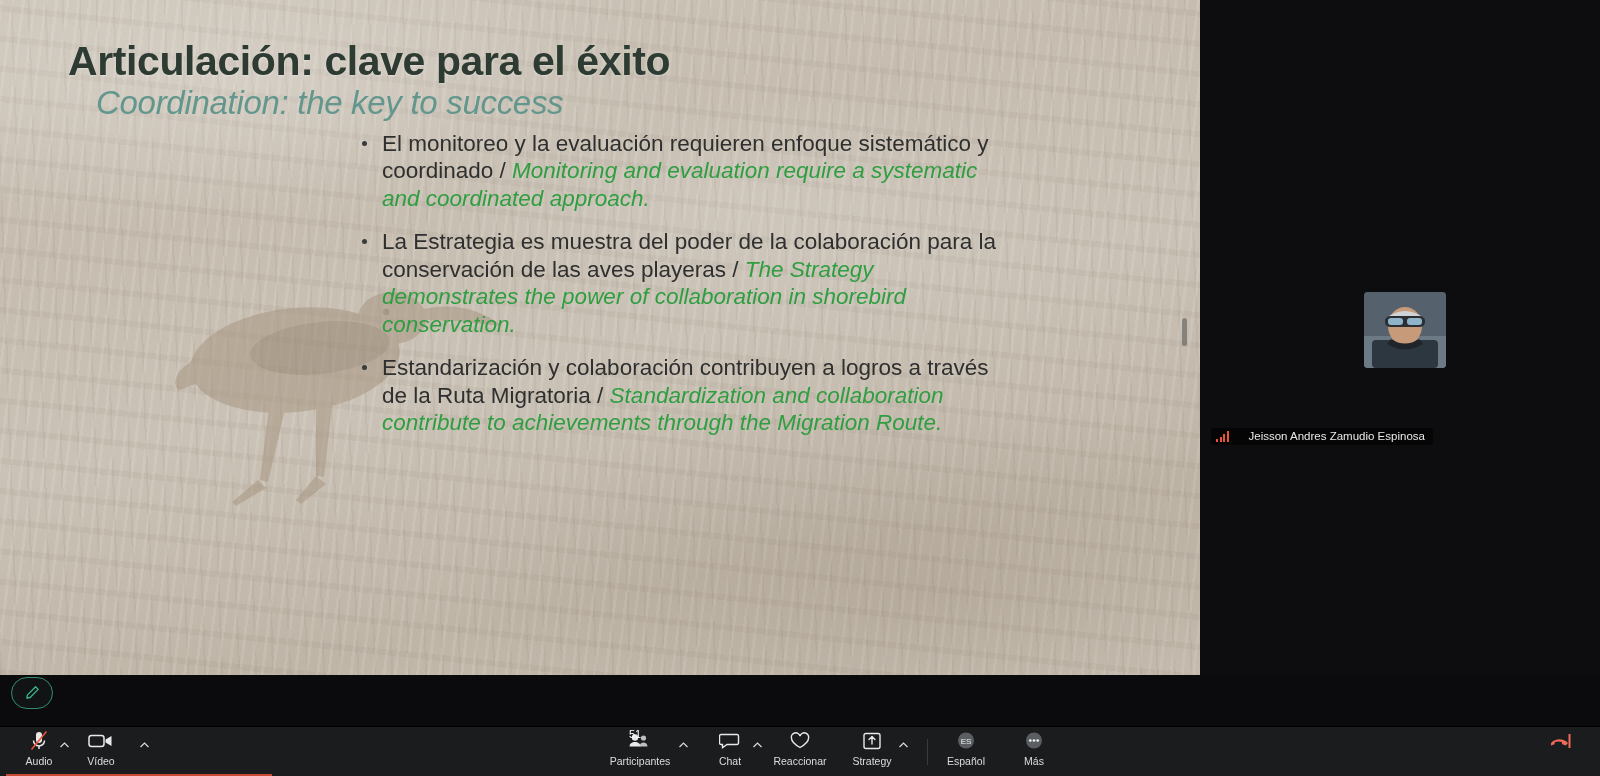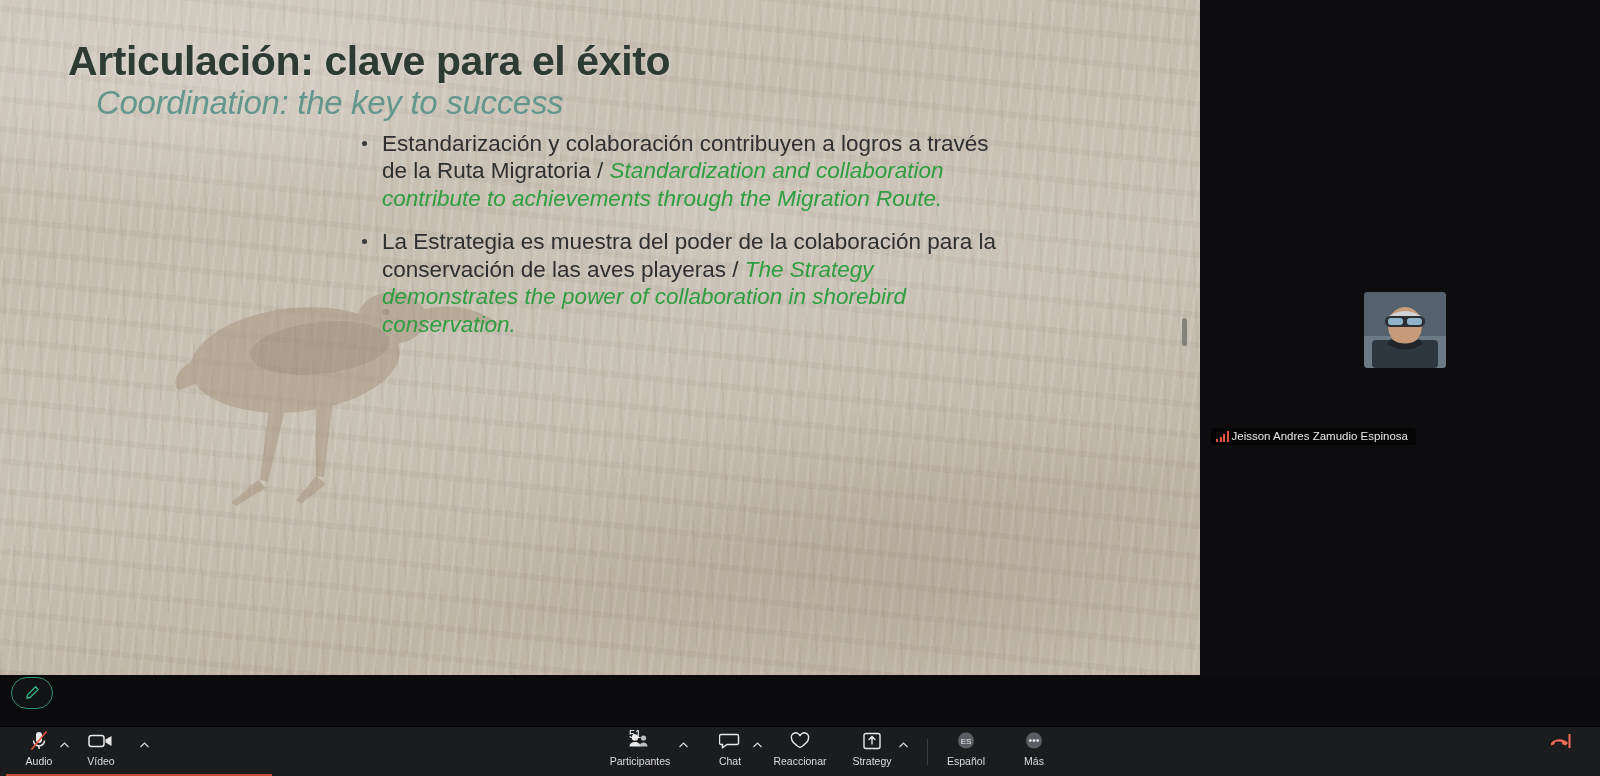--- a/index.html
+++ b/index.html
@@ -94,21 +94,21 @@
   .tile {
     position: absolute; left: 164px; top: 292px;
     width: 82px; height: 76px;
     border-radius: 4px;
     overflow: hidden;
     background: #4a5560;
   }
   .tile svg { display:block; width: 100%; height: 100%; }
   .name-plate {
     position: absolute; left: 11px; top: 428px;
-    display: flex; align-items: center; gap: 3px;
+    display: flex; align-items: center; gap: 20px;
     background: rgba(0,0,0,0.55);
     padding: 2px 8px 3px 5px;
     border-radius: 3px;
   }
   .name-plate .sig { display: flex; align-items: flex-end; gap: 1.5px; height: 11px; }
   .name-plate .sig i { display:block; width: 2px; background: #e8533a; }
   .name-plate .sig i:nth-child(1){ height: 3px; }
   .name-plate .sig i:nth-child(2){ height: 5px; }
   .name-plate .sig i:nth-child(3){ height: 8px; }
   .name-plate .sig i:nth-child(4){ height: 11px; }
@@ -185,24 +185,27 @@
         <ellipse cx="200" cy="108" rx="70" ry="26" transform="rotate(-6 200 108)"></ellipse>
         <circle cx="266" cy="72" r="3.2" fill="#3d3229"></circle>
       </g>
     </svg>
 
     <div class="slide-title">Articulación: clave para el éxito</div>
     <div class="slide-subtitle">Coordination: the key to success</div>
 
     <div class="bullets">
       <div class="bullet">
-        <span>Estandarización y colaboración contribuyen a logros a través de la Ruta Migratoria / </span><span class="en">Standardization and collaboration contribute to achievements through the Migration Route.</span>
+        <span>El monitoreo y la evaluación requieren enfoque sistemático y coordinado / </span><span class="en">Monitoring and evaluation require a systematic and coordinated approach.</span>
       </div>
       <div class="bullet">
         <span>La Estrategia es muestra del poder de la colaboración para la conservación de las aves playeras / </span><span class="en">The Strategy demonstrates the power of collaboration in shorebird conservation.</span>
+      </div>
+      <div class="bullet">
+        <span>Estandarización y colaboración contribuyen a logros a través de la Ruta Migratoria / </span><span class="en">Standardization and collaboration contribute to achievements through the Migration Route.</span>
       </div>
     </div>
 
     <div class="stage-handle"></div>
   </div>
 
   <div class="right-panel">
     <div class="tile">
       <svg viewBox="0 0 82 76">
         <rect width="82" height="76" fill="#55626d"></rect>

